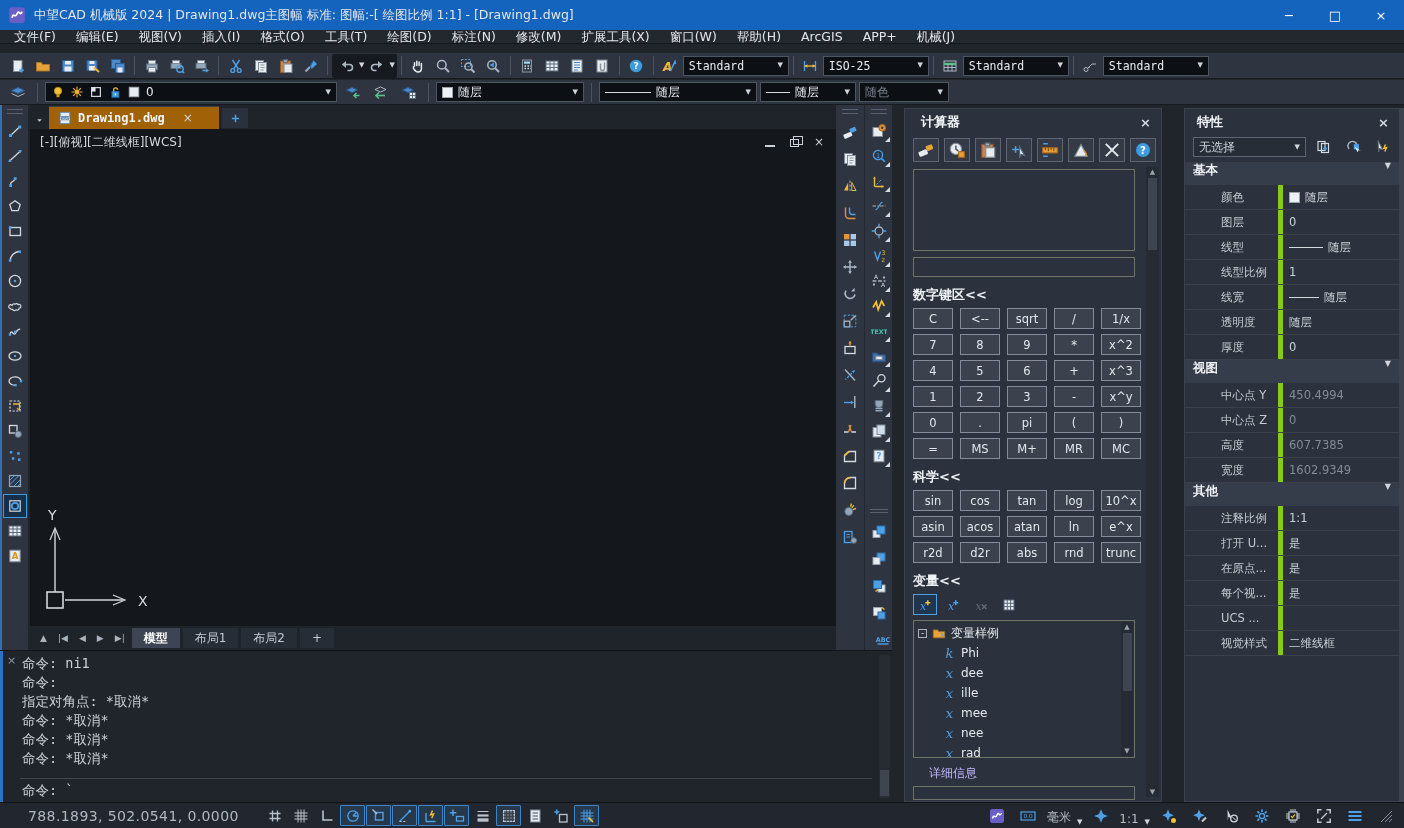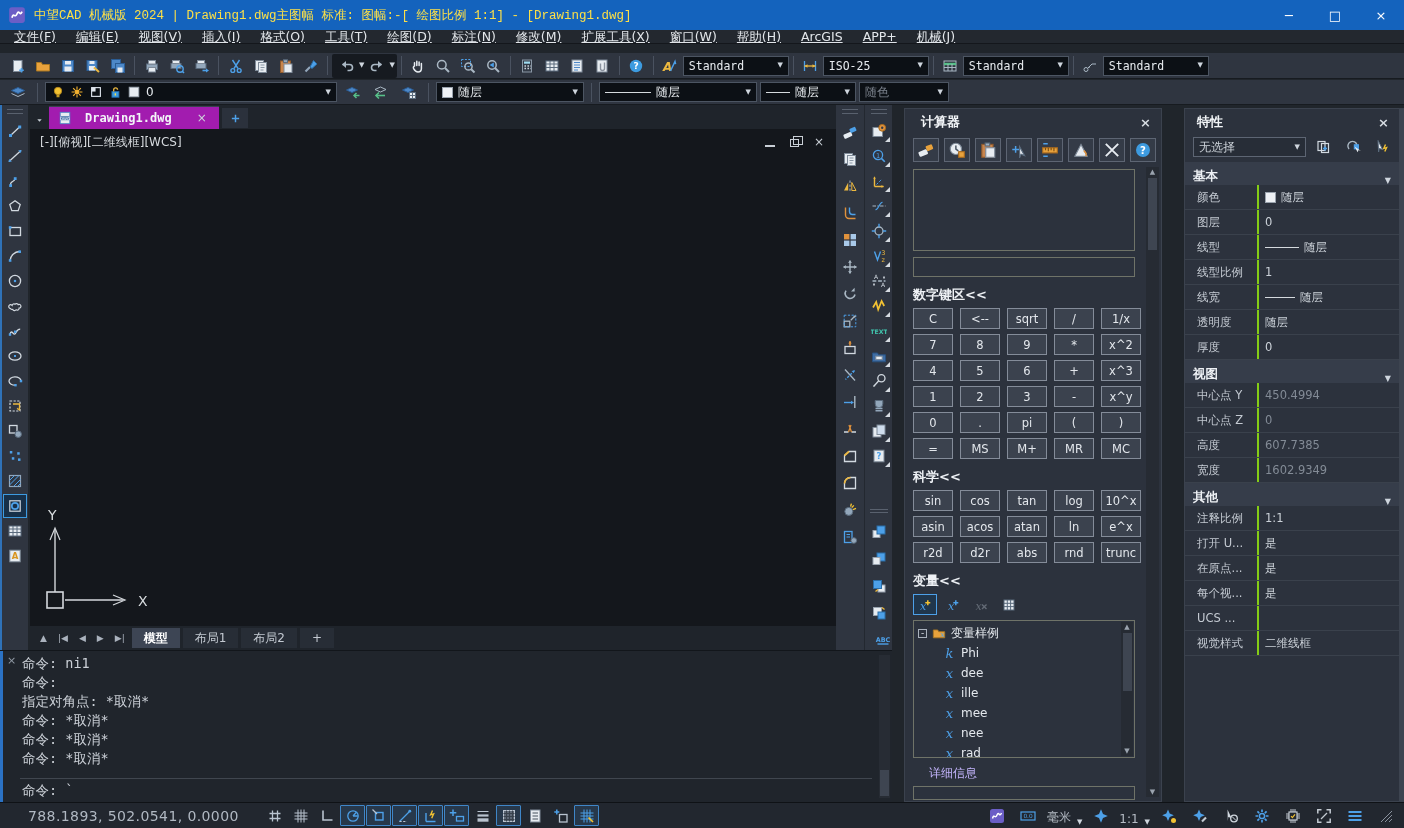--- a/index.html
+++ b/index.html
@@ -2,45 +2,45 @@
 <html style="--titlebar: #1463bd; --toolbar: #2f3540; --panel: #2c323d; --canvas: #14171c; --accent: #4da0e8;"><head>
 <meta charset="utf-8">
 <style>
 :root{--titlebar:#1463bd;--toolbar:#2f3540;--panel:#2c323d;--canvas:#14171c;--accent:#4da0e8;}
 *{margin:0;padding:0;box-sizing:border-box;}
 body{width:1404px;height:828px;position:relative;background:#20252b;font-family:"DejaVu Sans","Liberation Sans",sans-serif;overflow:hidden;color:#dfe3e8;}
 .icn{display:inline-flex;width:16px;height:16px;align-items:center;justify-content:center;flex:none;}
 .icn svg{width:100%;height:100%;display:block;}
 .icn.s13{width:13px;height:13px}.icn.s14{width:14px;height:14px}.icn.s18{width:18px;height:18px}
 #titlebar{position:absolute;left:0;top:0;width:1404px;height:30px;background:var(--titlebar);display:flex;align-items:center;padding-left:8px;gap:8px;}
-#title-text{font-size:12.5px;color:#fde047;white-space:nowrap;font-family:Liberation Mono, monospace;}
+#title-text{font-size:12.5px;color:#e5e5e5;white-space:nowrap;}
 #win-controls{margin-left:auto;display:flex;}
 .winbtn{width:46px;height:30px;display:flex;align-items:center;justify-content:center;color:#fff;font-size:13px;}
-#menubar{position:absolute;left:0;top:30px;width:1404px;height:14px;background:#23282f;display:flex;align-items:center;padding-left:4px;border-bottom:1px solid #14171c;text-decoration:underline;}
+#menubar{position:absolute;left:0;top:30px;width:1404px;height:14px;background:#23282f;display:flex;align-items:center;padding-left:4px;border-bottom:1px solid #14171c;}
 .menu-item{padding:0 10px;font-size:12.5px;color:#e3e7eb;line-height:22px;white-space:nowrap;}
 #toolbar1{position:absolute;left:0;top:53px;width:1404px;height:26px;background:var(--toolbar);border-bottom:1px solid #171b20;display:flex;align-items:center;padding-left:5px;}
 #toolbar2{position:absolute;left:0;top:80px;width:1404px;height:25px;background:var(--toolbar);border-bottom:1px solid #171b20;display:flex;align-items:center;padding-left:5px;gap:3px;}
 .tbtn{width:25px;height:23px;display:flex;align-items:center;justify-content:center;border-radius:2px;position:relative;flex:none;}
 .sep{width:1px;height:19px;background:#4a5260;margin:0 4px;flex:none;}
 .dark-group{background:#161a20;display:flex;align-items:center;padding:0 2px;height:24px;border-radius:2px;}
 .caret{font-size:7px;color:#cfd6de;line-height:1;}
 .combo{height:20px;background:#0c1015;border:1px solid #4c5562;display:flex;align-items:center;padding:0 5px;gap:5px;flex:none;}
 .combo .val{font-family:"DejaVu Sans Mono","Liberation Mono",monospace;font-size:11.5px;color:#e7ebef;flex:1;white-space:nowrap;overflow:hidden;}
 .cval{font-size:12px;color:#e7ebef;white-space:nowrap;}
 .lt-dash{border-top:1.4px solid #d5dade;flex:none;}
 #left-toolbar{position:absolute;left:0;top:105px;width:28px;height:545px;background:var(--toolbar);border-left:2px solid #2f72b8;display:flex;flex-direction:column;align-items:center;}
 .vbtn{width:24px;height:24px;display:flex;align-items:center;justify-content:center;margin-bottom:1px;position:relative;border:1px solid transparent;flex:none;}
 .vbtn.active{border-color:#3d9be0;background:#173049;}
 .grip-h{width:16px;height:5px;border-top:1px solid #59616e;border-bottom:1px solid #59616e;margin:4px 0 5px;flex:none;}
 .fly::after{content:"";position:absolute;right:0;bottom:0;border-left:5px solid transparent;border-bottom:5px solid #d6dbe1;}
 .vdiv{width:18px;height:4px;border-top:1px solid #59616e;border-bottom:1px solid #59616e;margin:40px 0 6px;flex:none;}
 #doc-area{position:absolute;left:30px;top:105px;width:806px;height:545px;display:flex;flex-direction:column;}
 #tabstrip{height:24px;background:#1f242b;display:flex;align-items:flex-end;gap:3px;padding-left:3px;}
 #tab-caret{padding:0 3px 4px;}
-#doc-tab{height:23px;background:#a21caf;display:flex;align-items:center;gap:13px;padding:0 9px;min-width:170px;border-top:1px solid #3a4250;}
+#doc-tab{height:23px;background:#a16207;display:flex;align-items:center;gap:6px;padding:0 9px;min-width:170px;border-top:1px solid #3a4250;}
 #doc-tab .lbl{font-size:12px;font-weight:bold;color:#f2f5f8;font-family:"DejaVu Sans Mono","Liberation Mono",monospace;}
 #doc-tab .x{color:#ced4db;font-size:12px;margin-left:12px;}
 #newtab{width:26px;height:20px;background:#2b313c;display:flex;align-items:center;justify-content:center;margin-bottom:1px;}
 #canvas{flex:1;background:var(--canvas);position:relative;}
 #viewport-label{position:absolute;left:10px;top:5px;font-size:12px;color:#d6dade;}
 #mdi{position:absolute;right:12px;top:7px;display:flex;gap:15px;align-items:center;}
 .mdi-min{width:10px;height:2px;background:#c9cfd6;margin-top:7px;}
 .mdi-restore{width:9px;height:8px;border:1px solid #c9cfd6;position:relative;margin-top:2px;}
 .mdi-restore::before{content:"";position:absolute;left:2px;top:-4px;width:8px;height:7px;border:1px solid #c9cfd6;}
 .mdi-x{font-size:12px;color:#c9cfd6;line-height:1;}
@@ -78,25 +78,25 @@
 .tsym{font-family:"DejaVu Serif","Liberation Serif",serif;font-style:italic;color:#4da0e8;font-size:13px;width:13px;text-align:center;flex:none;}
 .tchild{margin-left:25px;}
 #tree-scroll{position:absolute;right:1px;top:1px;bottom:1px;width:12px;background:#262b33;display:flex;flex-direction:column;align-items:center;padding:1px 0;font-size:7px;color:#9aa3ae;}
 #tree-scroll .thumb{height:58px;}
 #calc-details-label{margin:7px 24px 0;font-size:12px;color:#c4b5fd;flex:none;}
 #calc-details{margin:4px 8px 0;border:1px solid #6f7368;height:14px;flex:none;}
 #prop-head{display:flex;align-items:center;gap:7px;padding:2px 6px 5px 8px;flex:none;}
 #prop-selector{width:118px;height:20px;background:#272d37;border:1px solid #5d6573;display:flex;align-items:center;padding:0 5px;font-size:12px;color:#ccd2d9;gap:4px;}
 #prop-selector .sval{flex:1;}
 .propbtn{width:22px;height:20px;display:flex;align-items:center;justify-content:center;flex:none;}
-.psec{height:23px;background:#363d4a;display:flex;align-items:flex-end;padding:0 8px;font-size:12.5px;font-weight:bold;color:#eef1f5;flex:none;}
+.psec{height:23px;background:#363d4a;display:flex;align-items:flex-start;padding:0 8px;font-size:12.5px;font-weight:bold;color:#eef1f5;flex:none;}
 .psec .caret{margin-left:auto;font-size:8px;color:#cfd6de;}
 .prow{height:25px;display:flex;border-bottom:1px solid #3a414c;font-size:11.5px;flex:none;}
 .prow .gut{width:12px;flex:none;}
-.prow .pl{width:62px;display:flex;align-items:center;color:#c4cad2;border-right:2px solid #84cc16;white-space:nowrap;overflow:hidden;flex:none;}
+.prow .pl{width:62px;display:flex;align-items:center;color:#c4cad2;border-right:5px solid #84cc16;white-space:nowrap;overflow:hidden;flex:none;margin-left:24px;}
 .prow .pv{flex:1;display:flex;align-items:center;padding-left:6px;color:#ccd2d9;gap:5px;white-space:nowrap;overflow:hidden;}
 .prow .pv.dim{color:#838b96;}
 .swatch{width:11px;height:11px;background:#eef1f5;border:1px solid #9aa3ae;flex:none;}
 .dash{color:#d5dade;flex:none;border-top:1.4px solid #d5dade;}
 #cmd-panel{position:absolute;left:0;top:650px;width:892px;height:152px;background:#20252c;border-top:1px solid #12161b;}
 #cmd-grab{position:absolute;left:0;top:0;width:3px;height:100%;background:#2b72c4;}
 #cmd-close{position:absolute;left:7px;top:3px;color:#8f98a3;font-size:11px;}
 #cmd-lines{position:absolute;left:22px;top:3px;font-family:"DejaVu Sans Mono","Liberation Mono",monospace;font-size:13.5px;color:#cbd0d7;line-height:19px;white-space:pre;}
 #cmd-sep{position:absolute;left:20px;right:20px;top:127px;border-top:1px solid #40464f;}
 #cmd-prompt{position:absolute;left:22px;top:131px;font-family:"DejaVu Sans Mono","Liberation Mono",monospace;font-size:13.5px;color:#cbd0d7;}

